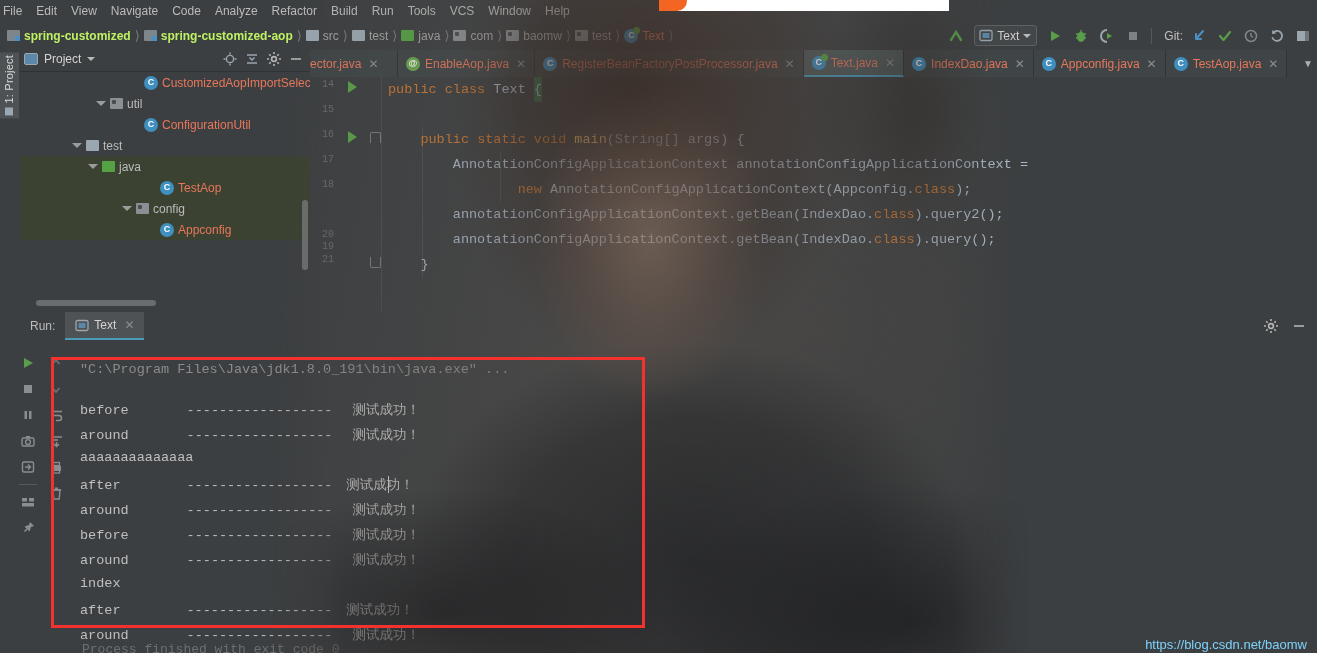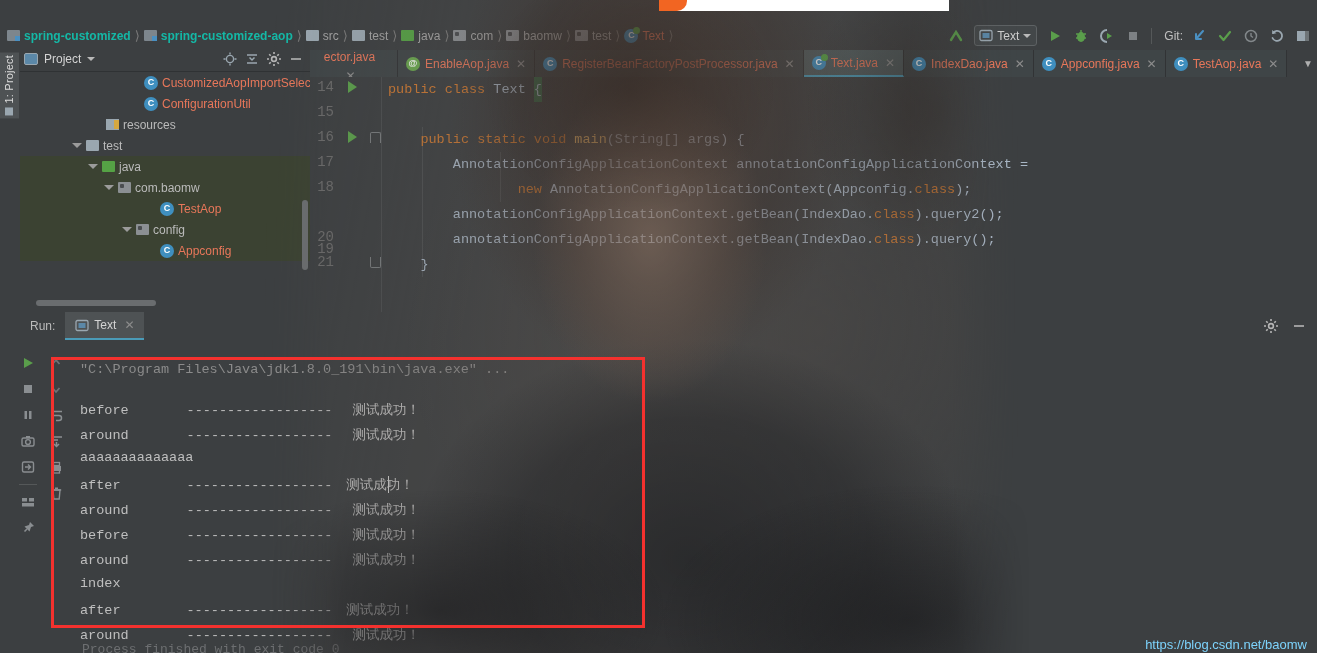--- a/index.html
+++ b/index.html
@@ -75,21 +75,21 @@
   
   .navbar {
     position: absolute; left: 0; top: 21px; width: 1317px; height: 29px;
     background: #3c3f41; display: flex; align-items: center; z-index: 10;
   }
   .crumbs { display: flex; align-items: center; padding-left: 4px; }
   .crumb {
     display: flex; align-items: center; gap: 4px;
     font-size: 12px; color: #a3a3a3; padding: 0 3px; white-space: nowrap;
   }
-  .crumb.bold { color: #14b8a6; font-weight: bold; }
+  .crumb.bold { color: #bef264; font-weight: bold; }
   .crumb.accent { color: #e8775a; }
   .crumb-sep {
     color: #7a7a7a; font-size: 13px; margin: 0 1px;
   }
   .icon-module, .icon-folder, .icon-folder-green, .icon-pkg {
     display: inline-block; width: 13px; height: 11px; border-radius: 1px;
     position: relative; flex: none;
   }
   .icon-folder { background: #9aa7b0; }
   .icon-folder-green { background: #55a245; }
@@ -219,21 +219,21 @@
   
   .editor {
     position: absolute; left: 310px; top: 77px; width: 1007px; height: 235px;
     background: #3c3f41; z-index: 9; overflow: hidden;
   }
   .gutter {
     position: absolute; left: 0; top: 0; width: 72px; height: 235px;
     background: #3c3f41;
   }
   .gline {
-    position: absolute; right: 48px; font-size: 14px; color: #6a6a6a;
+    position: absolute; right: 48px; font-size: 10px; color: #6a6a6a;
     font-family: "Liberation Mono", monospace;
   }
   .grun {
     position: absolute; left: 38px; width: 0; height: 0;
     border-top: 6px solid transparent; border-bottom: 6px solid transparent;
     border-left: 9px solid #5a9e4b;
   }
   .gfold {
     position: absolute; left: 60px; width: 11px; height: 11px;
     border: 1px solid #777b7d; border-radius: 2px;
@@ -320,20 +320,35 @@
   .bottom-faint {
     position: absolute; left: 82px; bottom: -4px; font-family: "Liberation Mono", monospace;
     font-size: 13px; color: #6d6f71; white-space: pre; z-index: 45;
   }
 </style>
 </head>
 <body>
 
 <div id="app">
 
+  <div class="menubar">
+    <div class="menu-item">File</div>
+    <div class="menu-item">Edit</div>
+    <div class="menu-item">View</div>
+    <div class="menu-item">Navigate</div>
+    <div class="menu-item">Code</div>
+    <div class="menu-item">Analyze</div>
+    <div class="menu-item">Refactor</div>
+    <div class="menu-item">Build</div>
+    <div class="menu-item">Run</div>
+    <div class="menu-item">Tools</div>
+    <div class="menu-item">VCS</div>
+    <div class="menu-item">Window</div>
+    <div class="menu-item">Help</div>
+  </div>
 
   <div class="top-artifact"></div>
   <div class="top-artifact-orange"></div>
 
   <div class="navbar">
     <div class="crumbs">
 
       <div class="crumb bold">
         <span class="icon-module"></span>
         <span>spring-customized</span>
@@ -503,63 +518,59 @@
             </svg>
         </div>
       </div>
     </div>
 
     <div class="tree">
       <div class="tree-row" style="padding-left:124px;">
         <span class="cls-badge">C</span>
         <span class="tree-label cls">CustomizedAopImportSelector</span>
       </div>
+      <div class="tree-row" style="padding-left:76px;">
+        <span class="arrow"></span>
+        <span class="icon-pkg"></span>
+        <span class="tree-label">util</span>
+      </div>
       <div class="tree-row" style="padding-left:124px;">
         <span class="cls-badge">C</span>
         <span class="tree-label cls">ConfigurationUtil</span>
-      </div>
-      <div class="tree-row" style="padding-left:86px;">
-        <span class="icon-res"></span>
-        <span class="tree-label">resources</span>
       </div>
       <div class="tree-row" style="padding-left:52px;">
         <span class="arrow"></span>
         <span class="icon-folder"></span>
         <span class="tree-label">test</span>
       </div>
       <div class="tree-row green" style="padding-left:68px;">
         <span class="arrow"></span>
         <span class="icon-folder-green"></span>
         <span class="tree-label">java</span>
       </div>
-      <div class="tree-row green" style="padding-left:84px;">
-        <span class="arrow"></span>
-        <span class="icon-pkg"></span>
-        <span class="tree-label">com.baomw</span>
-      </div>
       <div class="tree-row green" style="padding-left:140px;">
         <span class="cls-badge">C</span>
         <span class="tree-label cls">TestAop</span>
       </div>
       <div class="tree-row green" style="padding-left:102px;">
         <span class="arrow"></span>
         <span class="icon-pkg"></span>
         <span class="tree-label">config</span>
       </div>
       <div class="tree-row green" style="padding-left:140px;">
         <span class="cls-badge">C</span>
         <span class="tree-label cls">Appconfig</span>
       </div>
       <div class="tree-scroll-v"></div>
       <div class="tree-scroll-h"></div>
     </div>
   </div>
 
   <div class="editor-tabs">
-    <div class="etab clipped" style="width:88px;flex-direction:column;">
+    <div class="etab clipped" style="width:88px;">
       <span>ector.java</span>
       <span class="x">✕</span>
     </div>
     <div class="etab">
       <span class="cls-badge ann">@</span>
       <span>EnableAop.java</span>
       <span class="x">✕</span>
     </div>
     <div class="etab">
       <span class="cls-badge">C</span>

